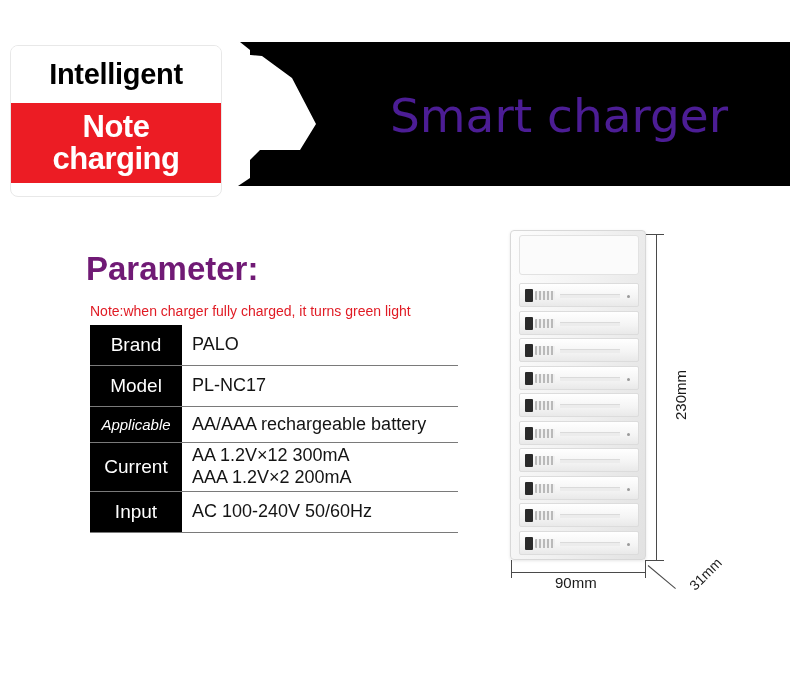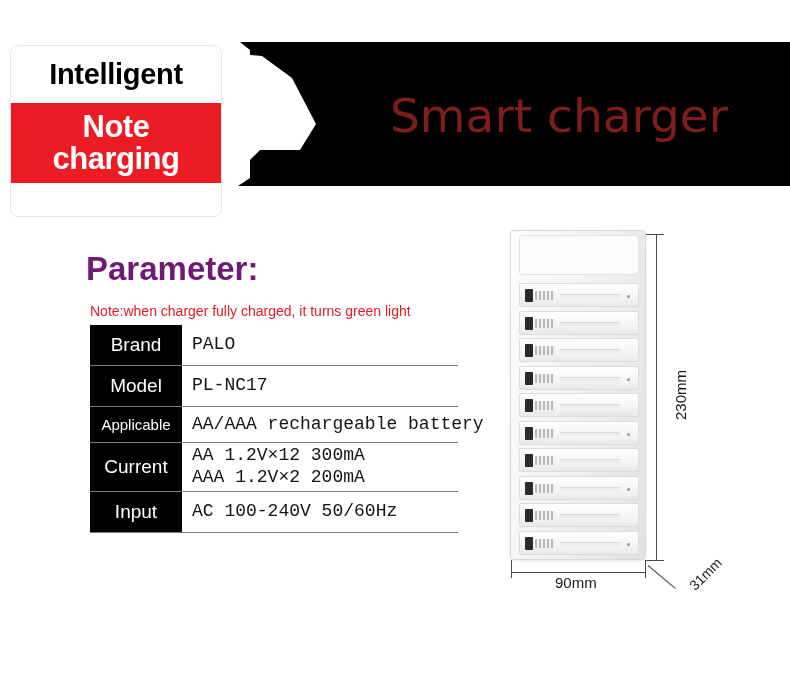--- a/index.html
+++ b/index.html
@@ -54,21 +54,21 @@
     width: 250px;
     height: 144px;
     background: #ffffff;
     clip-path: polygon(0 0, 240px 0, 250px 8px, 250px 136px, 238px 144px, 0 144px);
   }
   .badge {
     position: absolute;
     left: 10px;
     top: 45px;
     width: 212px;
-    height: 172px;
+    height: 152px;
     border-radius: 8px;
     overflow: hidden;
     background: #ffffff;
     border: 1px solid #e8e8e8;
     box-sizing: border-box;
   }
   .badge-top {
     height: 57px;
     background: #ffffff;
     display: flex;
@@ -94,21 +94,21 @@
     font-size: 31px;
     font-weight: bold;
     color: #ffffff;
     letter-spacing: -0.5px;
   }
   .banner-title {
     position: absolute;
     left: 390px;
     top: 88px;
     font-size: 47px;
-    color: #7f1d1d;
+    color: #4c1d95;
     font-weight: normal;
     letter-spacing: 0px;
     font-family: "DejaVu Sans", sans-serif;
   }
 
   
   .param-title {
     position: absolute;
     left: 86px;
     top: 250px;
@@ -143,32 +143,32 @@
     color: #ffffff;
     font-size: 19px;
     display: flex;
     align-items: center;
     justify-content: center;
     width: 92px;
     box-sizing: border-box;
     padding: 9px 4px;
     flex: 0 0 auto;
   }
-  .spec-key.small { font-size: 15px; }
+  .spec-key.small { font-size: 15px; font-style: italic; }
   .spec-val {
     flex: 1;
     font-size: 18px;
     color: #141414;
     display: flex;
     flex-direction: column;
     justify-content: center;
     padding: 2px 0 2px 10px;
     line-height: 1.22;
   }
-  .spec-val .line { white-space: nowrap; font-family: Liberation Mono, monospace; }
+  .spec-val .line { white-space: nowrap; }
 
   
   .product {
     position: absolute;
     left: 500px;
     top: 230px;
   }
   .charger-body {
     position: absolute;
     left: 10px;

